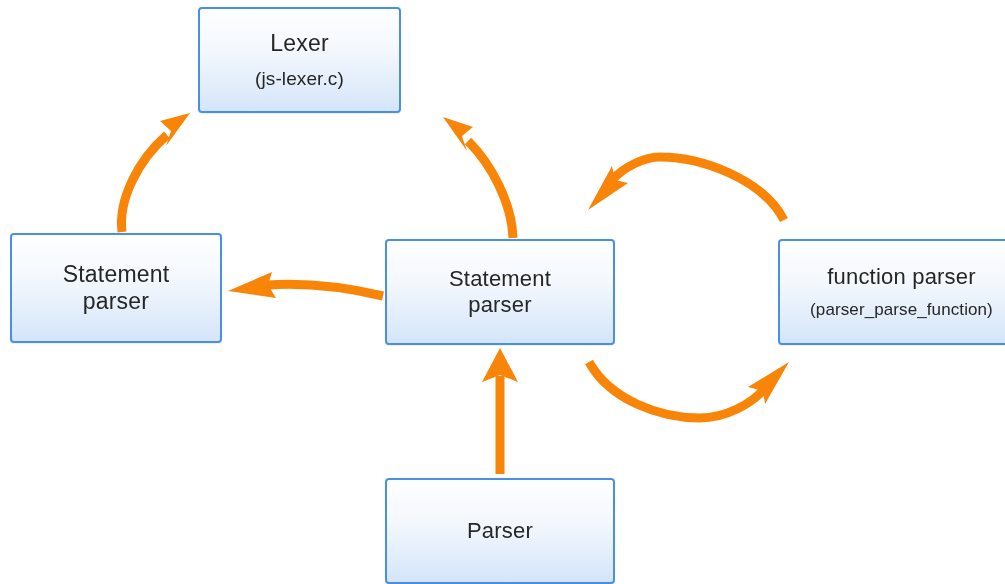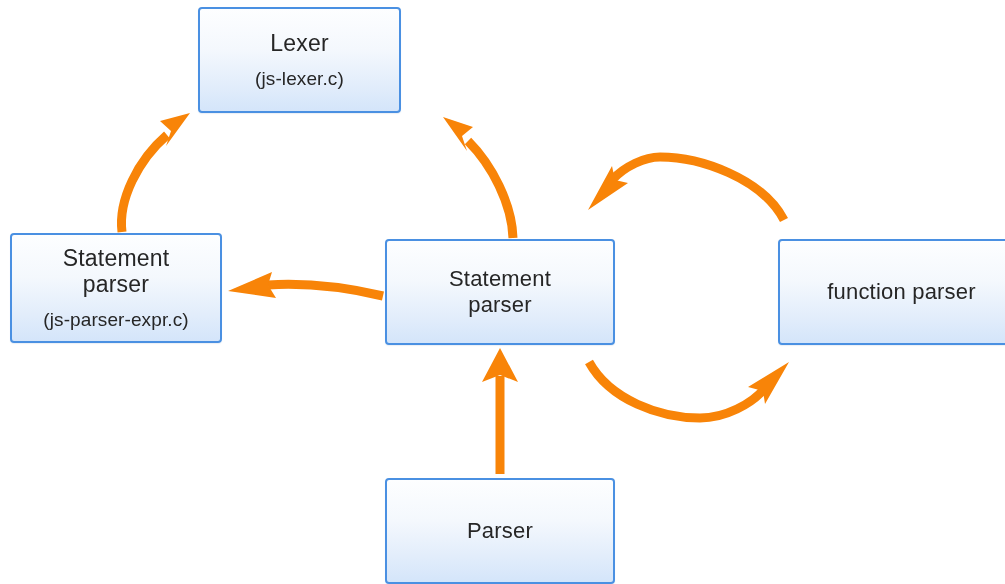--- a/index.html
+++ b/index.html
@@ -112,29 +112,29 @@
   </svg>
 
   <div class="node" id="node-lexer">
     <div class="title">Lexer</div>
     <div class="sub">(js-lexer.c)</div>
   </div>
 
   <div class="node" id="node-expression">
     <div class="title">Statement
 parser</div>
-    <div class="sub">(js-parser-expr.c)</div>
   </div>
 
   <div class="node compact" id="node-statement">
     <div class="title">Statement
 parser</div>
   </div>
 
   <div class="node compact" id="node-function">
     <div class="title">function parser</div>
+    <div class="sub">(parser_parse_function)</div>
   </div>
 
   <div class="node compact" id="node-parser">
     <div class="title">Parser</div>
   </div>
 
 </div>
 
 </body></html>

